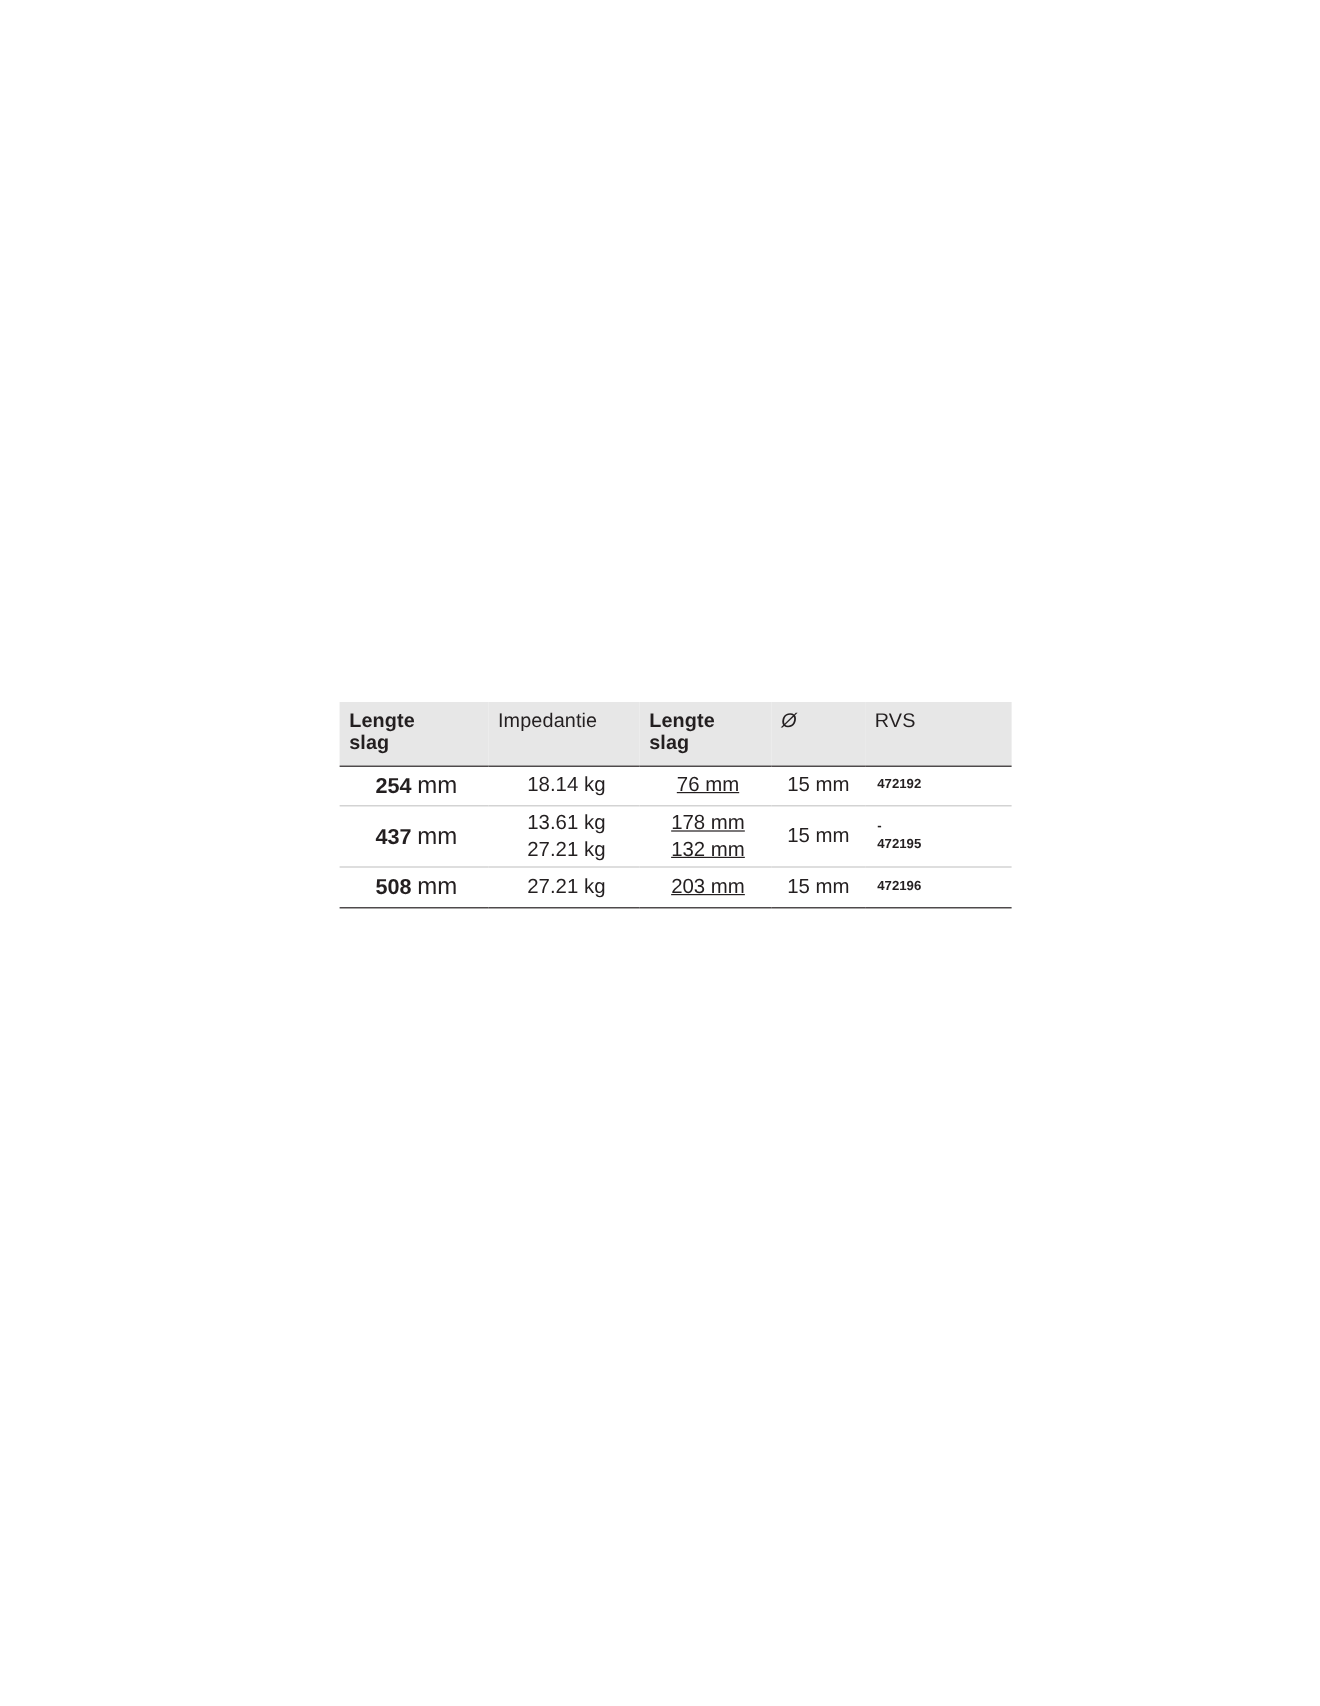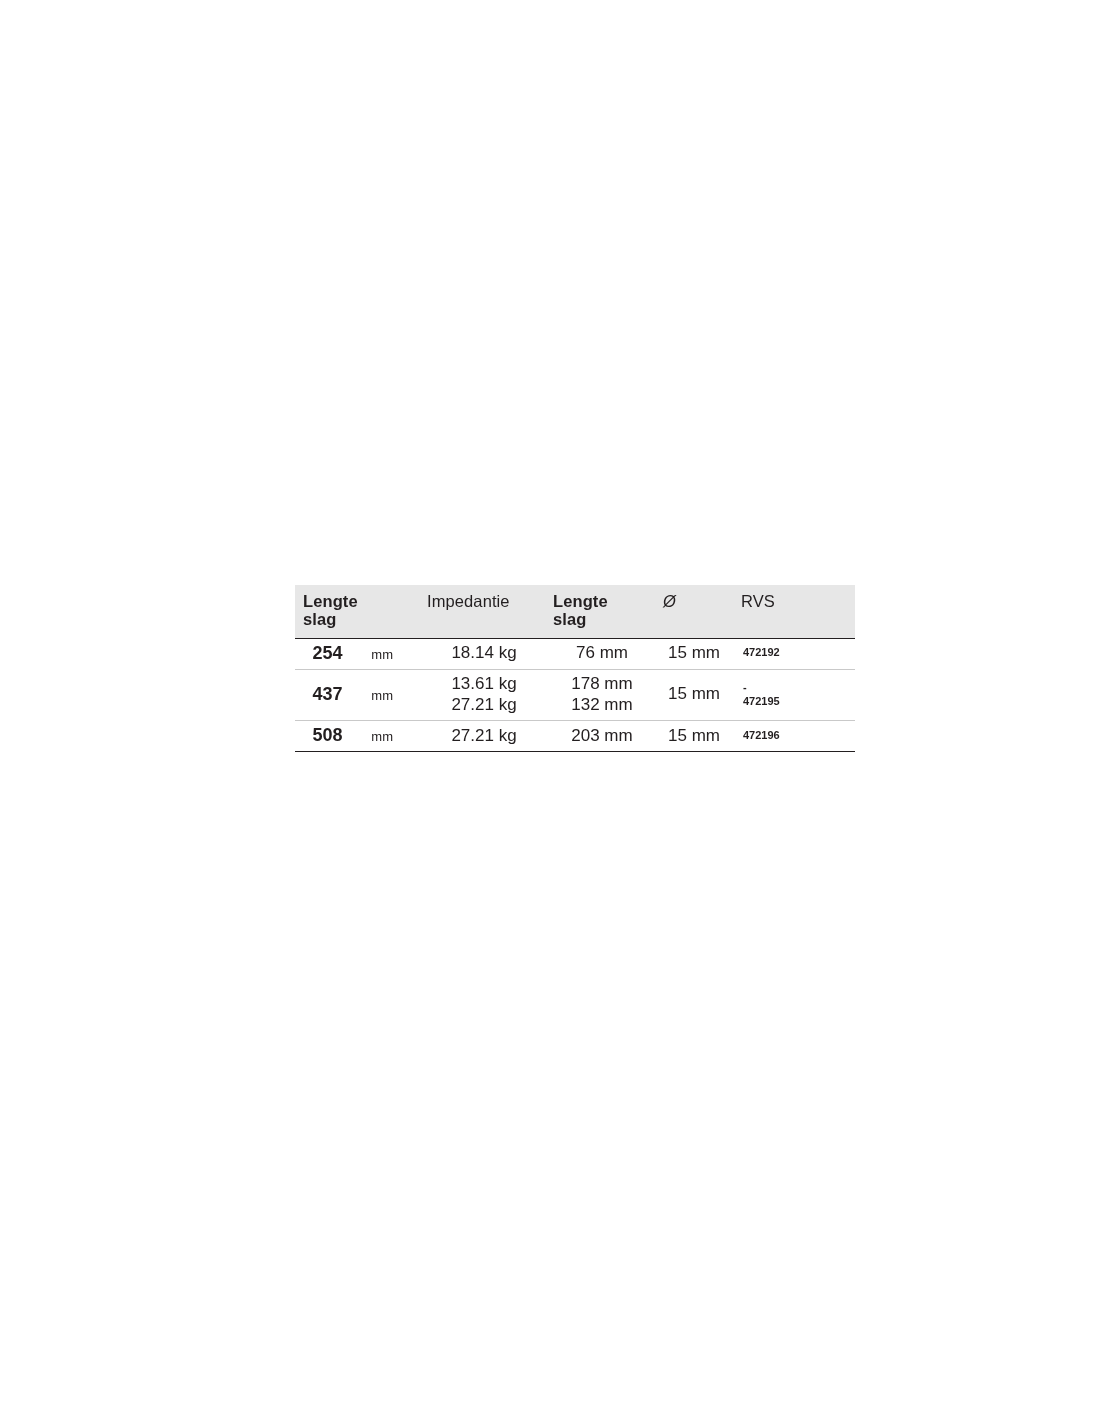--- a/index.html
+++ b/index.html
@@ -9,21 +9,21 @@
   }
   body {
     width: 1100px;
     height: 1422px;
     position: relative;
     font-family: "Liberation Sans", sans-serif;
     color: #231f20;
   }
   .spec-table-wrap {
     position: absolute;
-    left: 295px;
+    left: 283px;
     top: 585px;
     width: 560px;
   }
   table.spec {
     border-collapse: collapse;
     width: 100%;
     table-layout: fixed;
   }
   table.spec col.c-open   { width: 124px; }
   table.spec col.c-imp    { width: 126px; }
@@ -72,29 +72,28 @@
     text-align: right;
     padding-right: 26px;
     white-space: nowrap;
   }
   td.open .num {
     font-weight: 700;
     font-size: 18px;
   }
   td.open .unit {
     font-weight: 400;
-    font-size: 13px;
-    margin-left: 24px;
+    font-size: 20px;
   }
   td.imp, td.slag, td.dia {
     text-align: center;
     white-space: nowrap;
   }
   td.imp { padding-left: 10px; }
-  td.slag { padding-left: 10px; }
+  td.slag { padding-left: 10px; text-decoration: underline; }
   td.dia { padding-left: 6px; }
   td.rvs {
     font-weight: 700;
     font-size: 11px;
     padding-left: 10px;
     white-space: nowrap;
   }
   .stack .l1, .stack .l2 {
     display: block;
   }

